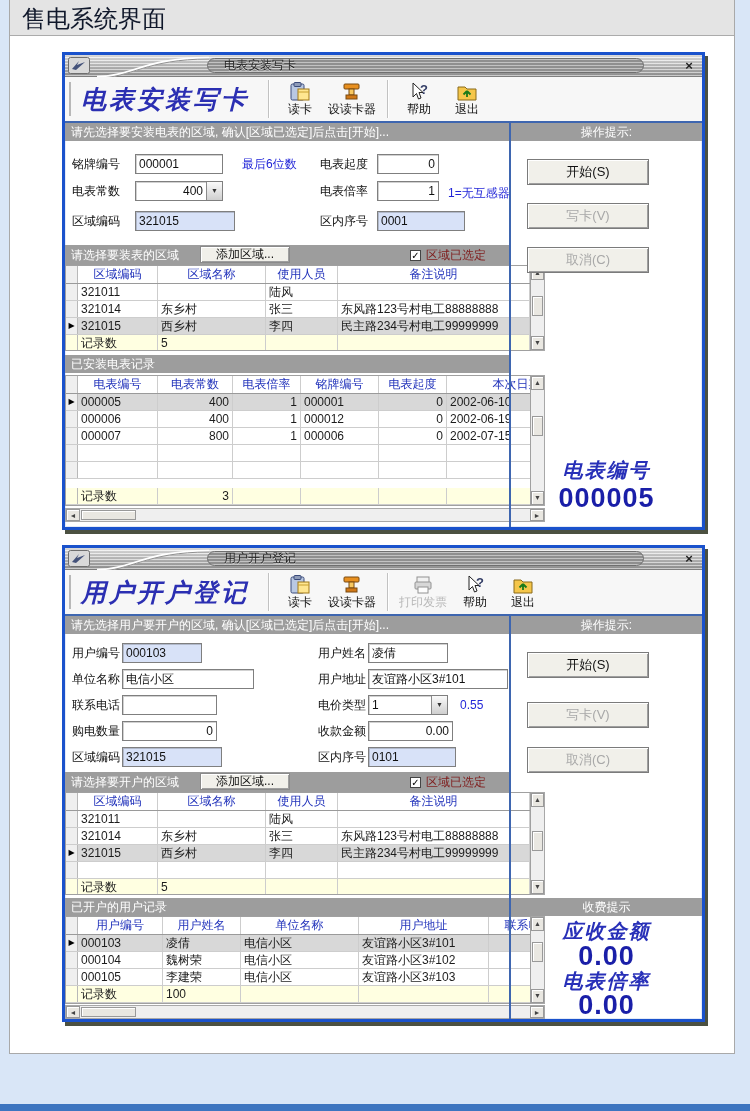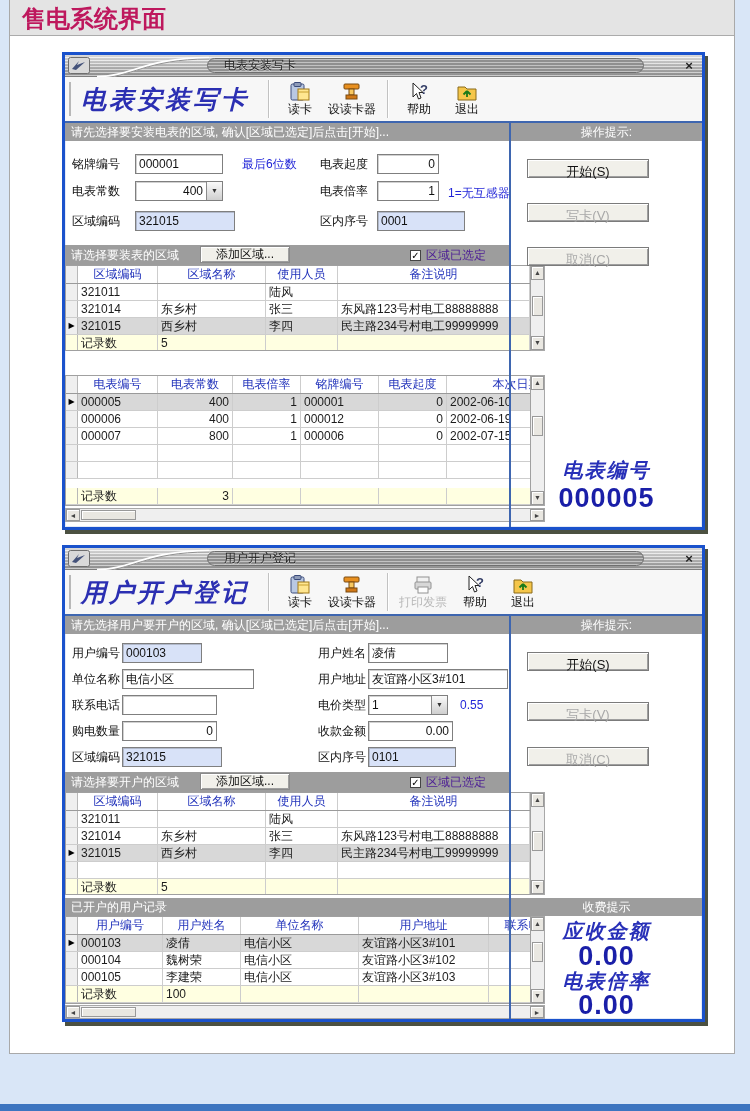--- a/index.html
+++ b/index.html
@@ -7,21 +7,21 @@
   body {
     width:750px; height:1111px; position:relative; overflow:hidden;
     background:#D9E6F7;
     font-family:"Liberation Sans","DejaVu Sans",sans-serif;
     font-size:12px; color:#111;
   }
   .content-panel { position:absolute; left:9px; top:0; width:726px; height:1054px;
     background:#FFF; border:1px solid #A9A9A9; border-top:none; }
   .page-header { position:absolute; left:0; top:0; right:0; height:36px;
     background:#E4E4E4; border-bottom:1px solid #ABABAB; }
-  .page-header .t { position:absolute; left:12px; top:3px; font-size:24px; font-weight:bold; color:#be185d; }
+  .page-header .t { position:absolute; left:12px; top:3px; font-size:24px; font-weight:normal; color:#0f172a; }
   .bottom-band { position:absolute; left:0; top:1104px; width:750px; height:7px; background:#3D75C0; }
 
   
   .win { position:absolute; left:62px; width:643px; background:#FFF;
     border:3px solid #1A52CC; box-shadow:3px 4px 0 rgba(45,50,32,.85), inset 0 0 0 1px #E4EAF6;
     display:flex; flex-direction:column; }
   .win1 { top:52px; height:478px; }
   .win2 { top:545px; height:477px; }
   .tbar { height:22px; flex:none; position:relative; border-bottom:1px solid #7F7F7F;
     background-image:repeating-linear-gradient(0deg, rgba(255,255,255,.45) 0 1px, rgba(0,0,0,.10) 1px 3px),
@@ -61,31 +61,31 @@
     color:#111; white-space:nowrap; overflow:hidden; }
   .tbox.blue { background:#D8E2F8; }
   .tbox.num { text-align:right; }
   .combo { display:flex; padding:0; }
   .cval { flex:1; padding:0 3px; line-height:18px; }
   .cval.num { text-align:right; }
   .carrow { width:16px; flex:none; background:linear-gradient(#FAFAFA,#CFCFCF); border-left:1px solid #8A8A8A;
     font-size:7px; line-height:18px; text-align:center; color:#333; }
   .note { position:absolute; font-size:12px; line-height:20px; color:#2226D8; white-space:nowrap; }
 
-  .btn { position:absolute; left:16px; width:122px; height:19px; background:#F1F0EA;
+  .btn { position:absolute; left:16px; width:122px; height:26px; background:#F1F0EA;
     border:1px solid #7B7B7B; box-shadow:inset 1px 1px 0 #FFF, inset -1px -1px 0 #9F9F9F;
     font-size:13px; text-align:center; line-height:24px; color:#111; }
   .btn.dis { color:#A8A8A8; }
   .addbtn { position:absolute; height:17px; top:1px; background:#F1F0EA; border:1px solid #8A8A8A;
     box-shadow:inset 1px 1px 0 #FFF, inset -1px -1px 0 #9F9F9F; font-size:12px; line-height:15px;
     text-align:center; color:#111; }
   .chk { position:absolute; top:2px; display:flex; gap:5px; align-items:center; height:16px; }
   .chkbox { width:11px; height:11px; background:#FFF; border:1px solid #444;
     font-size:10px; line-height:10px; font-weight:bold; color:#000; text-align:center; flex:none; }
-  .chklbl { font-size:12px; color:#4c1d95; white-space:nowrap; }
+  .chklbl { font-size:12px; color:#7f1d1d; white-space:nowrap; }
 
   
   .gridwrap { position:absolute; left:0; width:480px; display:flex; }
   .grid { flex:1; min-width:0; border:1px solid #A0A0A0; background:#FFF; overflow:hidden;
     display:flex; flex-direction:column; }
   .grow { display:flex; height:17px; flex:none; border-bottom:1px solid #CDCDCD; }
   .grow.ghead { height:18px; border-bottom:1px solid #9A9A9A; }
   .ghead .gcell { color:#2233BB; text-align:center; }
   .gcell { flex:none; border-right:1px solid #CDCDCD; font-size:12px; line-height:16px;
     padding:0 3px; overflow:hidden; white-space:nowrap; color:#1C1C1C; }
@@ -249,20 +249,21 @@
               <div class="gcell c3"></div>
             </div>
           </div>
         <div class="vscroll">
           <div class="sbtn" style="top:0">▲</div>
           <div class="sthumb" style="top:30px"></div>
           <div class="sbtn" style="bottom:0">▼</div>
         </div>
       </div>
 
+      <div class="gbar" style="top:232px">已安装电表记录</div>
 
       <div class="gridwrap" style="top:252px;height:131px">
         <div class="grid g-meters">
             <div class="grow ghead">
               <div class="gmark"></div>
               <div class="gcell c0">电表编号</div>
               <div class="gcell c1">电表常数</div>
               <div class="gcell c2">电表倍率</div>
               <div class="gcell c3">铭牌编号</div>
               <div class="gcell c4">电表起度</div>

